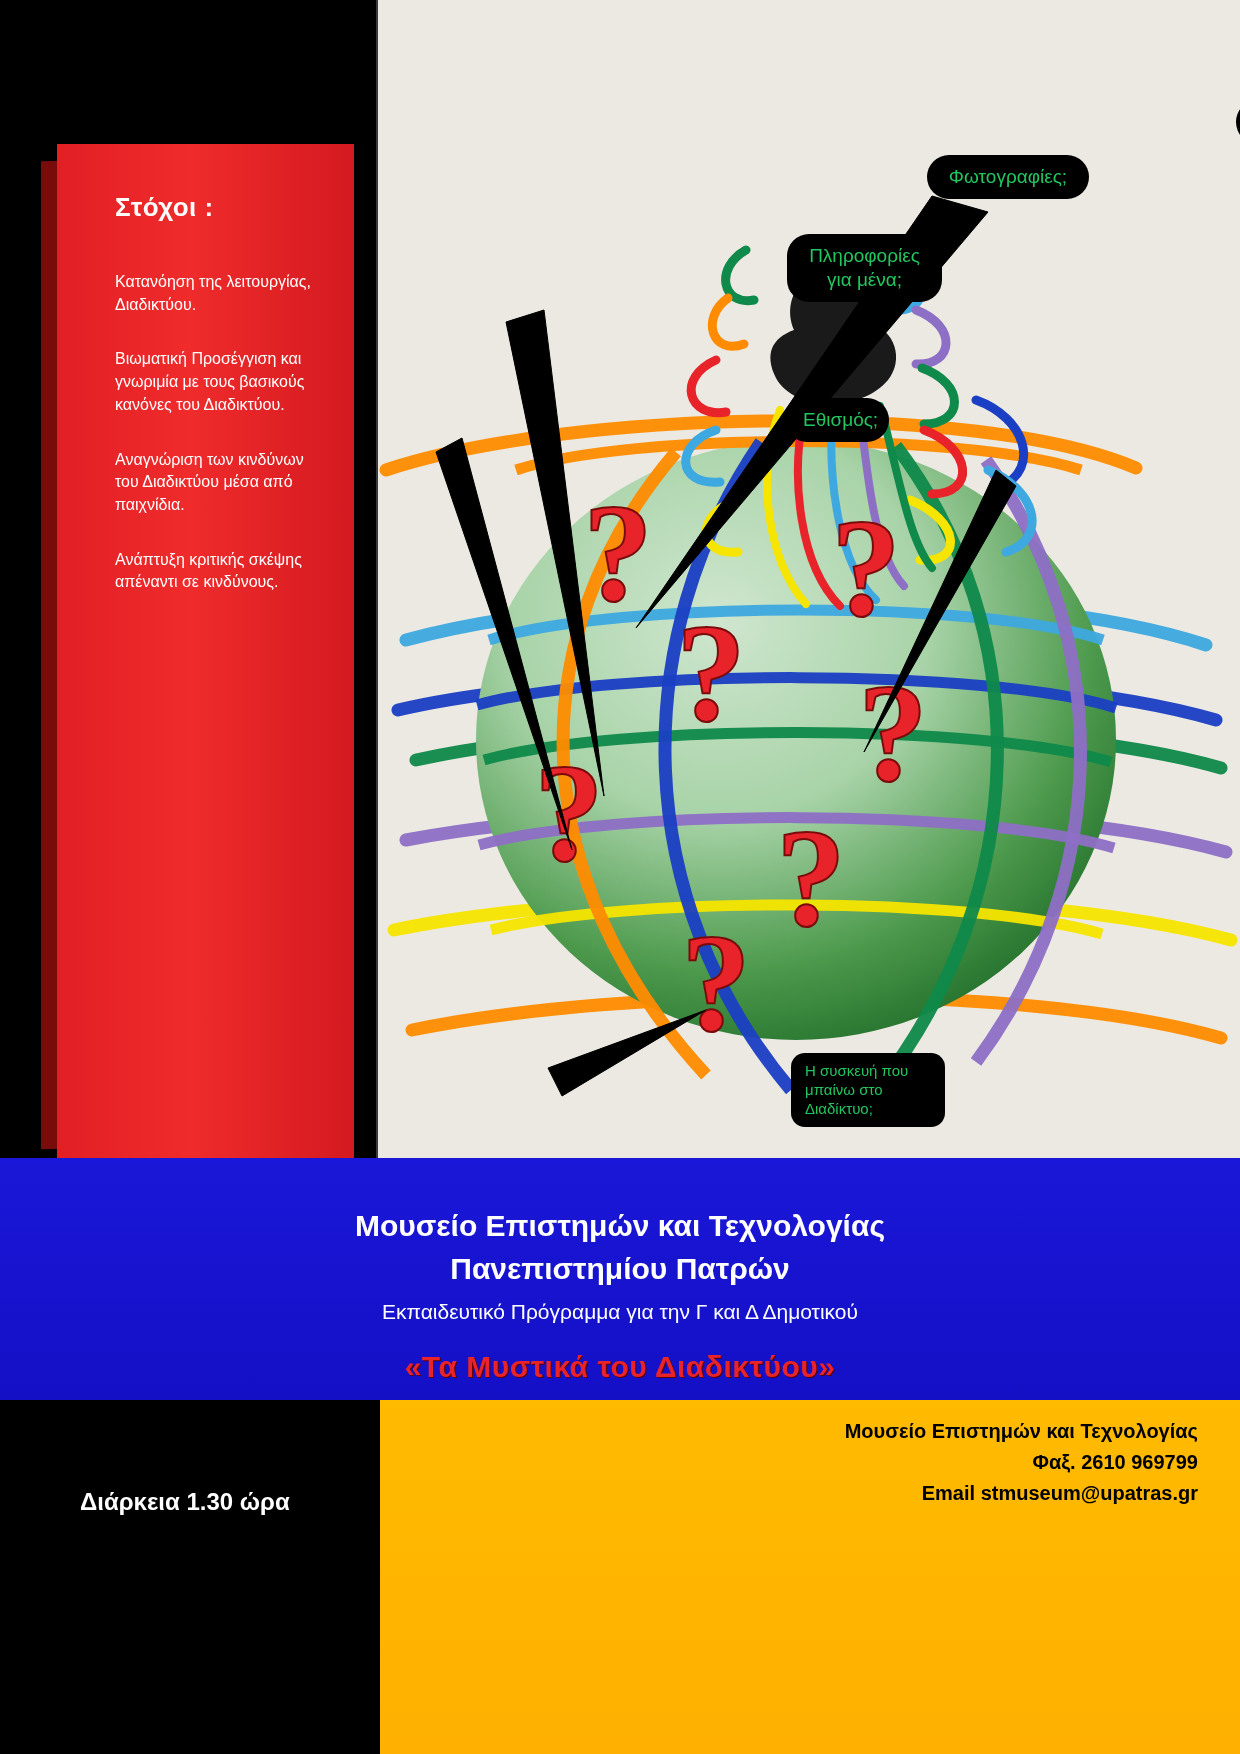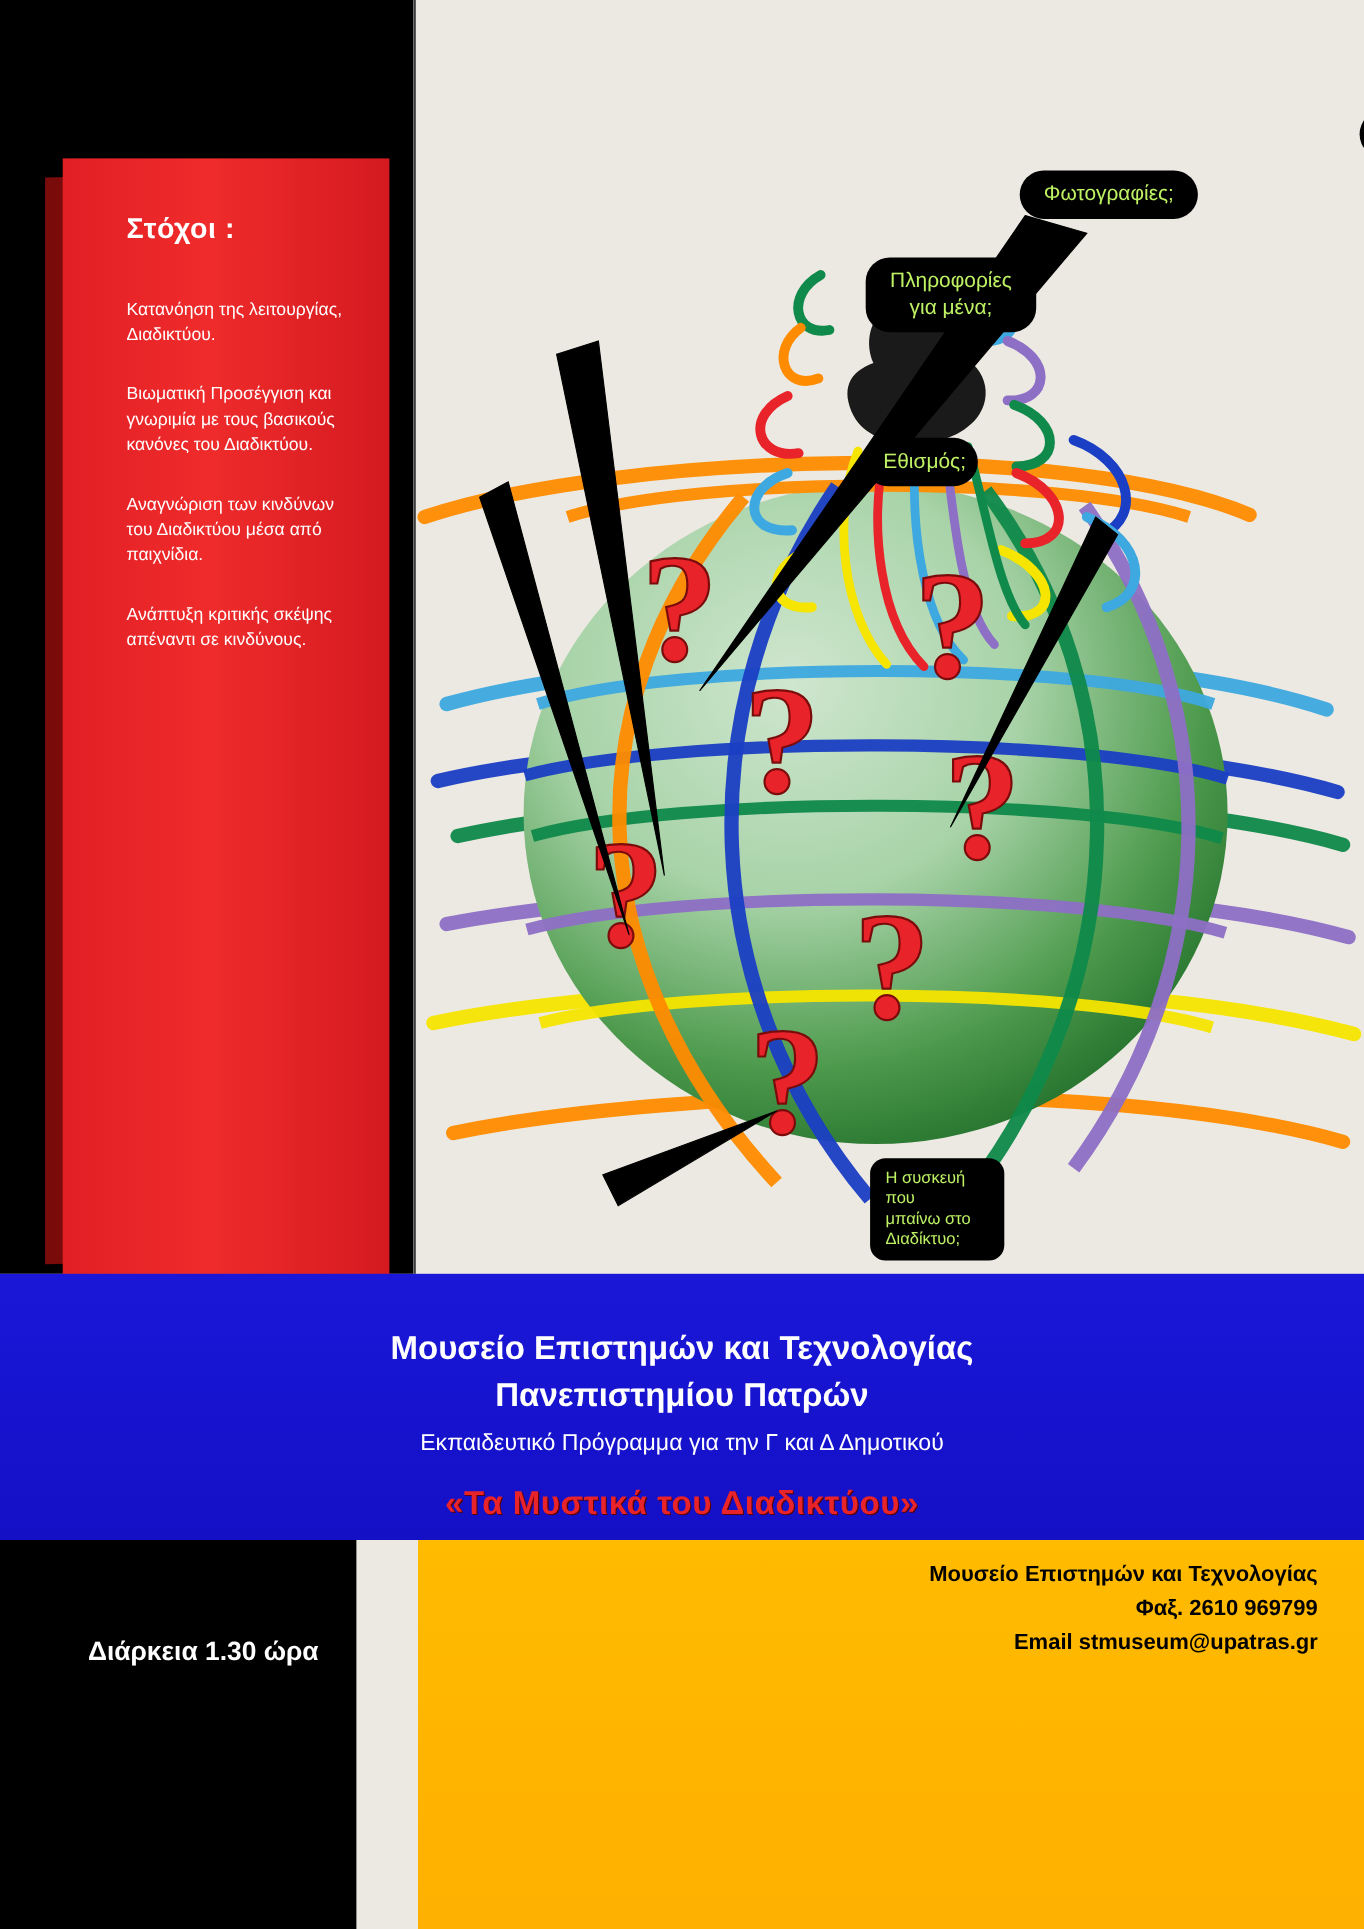--- a/index.html
+++ b/index.html
@@ -67,36 +67,36 @@
     position: absolute;
     left: 376px; top: 0;
     width: 864px; height: 1158px;
   }
   svg.globe { position: absolute; left: 0; top: 0; }
 
   
   .callout {
     position: absolute;
     background: #000;
-    color: #bef264;
+    color: #22c55e;
     border-radius: 22px;
     padding: 10px 18px;
     font-size: 19px;
     line-height: 1.25;
     text-align: center;
     z-index: 6;
     white-space: pre-line;
   }
   .callout.small { font-size: 15px; text-align: left; border-radius: 14px; padding: 9px 14px; }
 
   .c-parenoxlisi { left: 860px; top: 100px; width: 160px; }
   .c-fotografies { left: 551px; top: 155px; width: 162px; }
   .c-plirofories { left: 411px; top: 234px; width: 155px; }
   .c-ethismos    { left: 409px; top: 398px; width: 104px; }
-  .c-device      { left: 415px; top: 1053px; width: 122px; }
+  .c-device      { left: 415px; top: 1053px; width: 154px; }
 
   
   .blue-band {
     position: absolute;
     left: 0; top: 1158px;
     width: 1240px; height: 242px;
     background: #1414d2;
     background: linear-gradient(180deg,#1a17d8 0%,#1410c6 100%);
     color: #fff;
     text-align: center;
@@ -115,21 +115,21 @@
     font-weight: bold;
     color: #e8232a;
     text-shadow: 1px 1px 0 #5a0000;
     letter-spacing: .5px;
   }
 
   
   .black-bottom {
     position: absolute;
     left: 0; top: 1400px;
-    width: 324px; height: 354px;
+    width: 380px; height: 354px;
     background: #000;
     color: #fff;
   }
   .duration {
     position: absolute;
     left: 80px; top: 88px;
     font-size: 24px;
     font-weight: bold;
   }
   .yellow-bottom {

